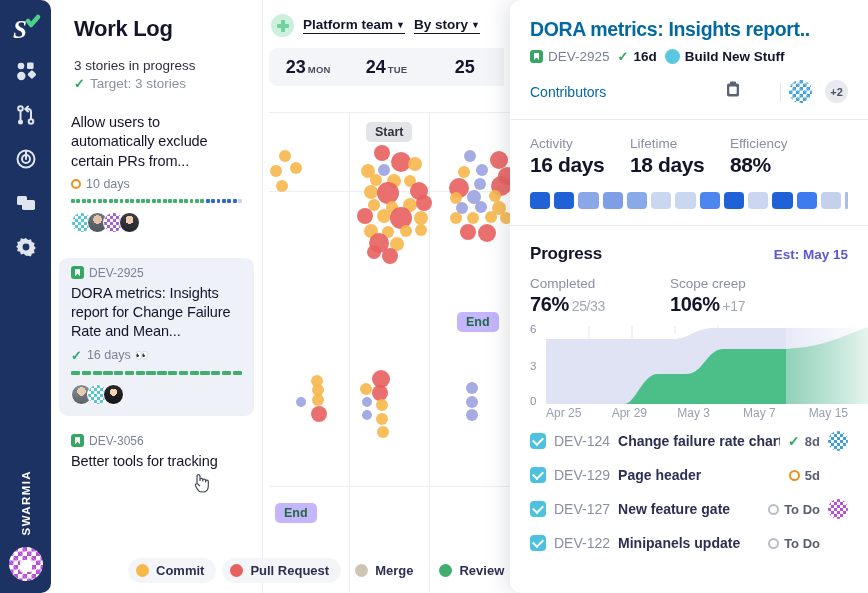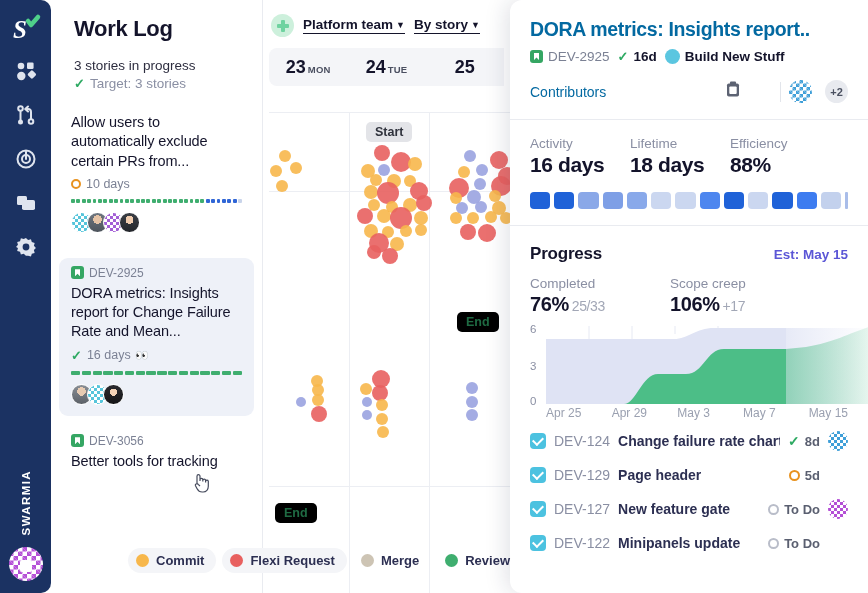--- a/index.html
+++ b/index.html
@@ -97,24 +97,24 @@
   .dates { margin: 11px 6px 0 6px; height: 38px; background: #f4f5f8; border-radius: 8px 0 0 8px; display: flex; align-items: center; }
   .date-cell { flex: 1 0 0; display: flex; align-items: baseline; justify-content: center; gap: 2px; min-width:0;}
   .date-num { font-size: 18px; font-weight: 600; color: #14142b; }
   .date-dow { font-size: 9.5px; font-weight: 600; color: #4a4f60; letter-spacing: 0.2px; }
   .grid { position: absolute; left: 6px; top: 112px; right: 0; bottom: 0; display: flex; }
   .gcol { flex: 1 0 0; border-left: 1px solid #eceef3; position: relative; }
   .gcol:first-child { border-left: none; }
   .rowline { position: absolute; left: 6px; right: 0; height: 1px; background: #eceef3; }
   .pill { position: absolute; font-size: 12.5px; font-weight: 600; border-radius: 5px; padding: 3px 9px; white-space: nowrap; }
   .pill.start { background: #e3e4e8; color: #30333d; }
-  .pill.end { background: #000000; color: #1f6b43; }
+  .pill.end { background: #c4b5fd; color: #1f6b43; }
 
   
-  .legend { position: absolute; left: 128px; bottom: 20px; display: flex; gap: 6px; align-items:center; z-index: 5;}
+  .legend { position: absolute; left: 128px; bottom: 10px; display: flex; gap: 6px; align-items:center; z-index: 5;}
   .lg { display: flex; align-items: center; gap: 7px; background: #f4f5f8; border-radius: 16px; padding: 5px 12px 5px 8px; font-size: 13px; font-weight: 600; color: #2c2f52; cursor: pointer; white-space:nowrap;}
   .lg.plain { background: transparent; }
   .lg i { width: 13px; height: 13px; border-radius: 50%; display: block; }
 
   
   .panel {
     position: absolute; left: 510px; top: 0; width: 358px; height: 593px;
     background: #fff; border-radius: 12px 0 0 12px;
     box-shadow: -4px 0 22px rgba(25,30,60,0.13);
     overflow: hidden;
@@ -465,21 +465,21 @@
     <div class="pill end" style="left:12px; top:503px;">End</div>
   </div>
 
   <div class="legend">
     <div class="lg">
       <i style="background:#f7b74b"></i>
       <span>Commit</span>
     </div>
     <div class="lg">
       <i style="background:#e8605f"></i>
-      <span>Flexi Request</span>
+      <span>Pull Request</span>
     </div>
     <div class="lg plain">
       <i style="background:#cdc4b4"></i>
       <span>Merge</span>
     </div>
     <div class="lg plain">
       <i style="background:#3fae6f"></i>
       <span>Review</span>
     </div>
   </div>

